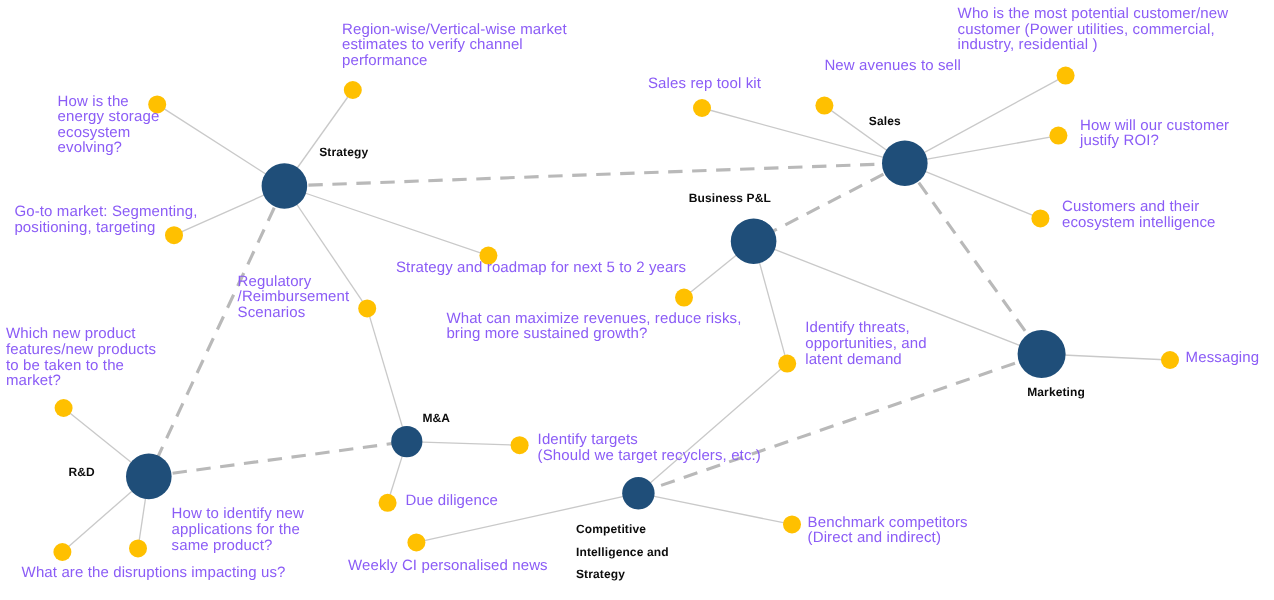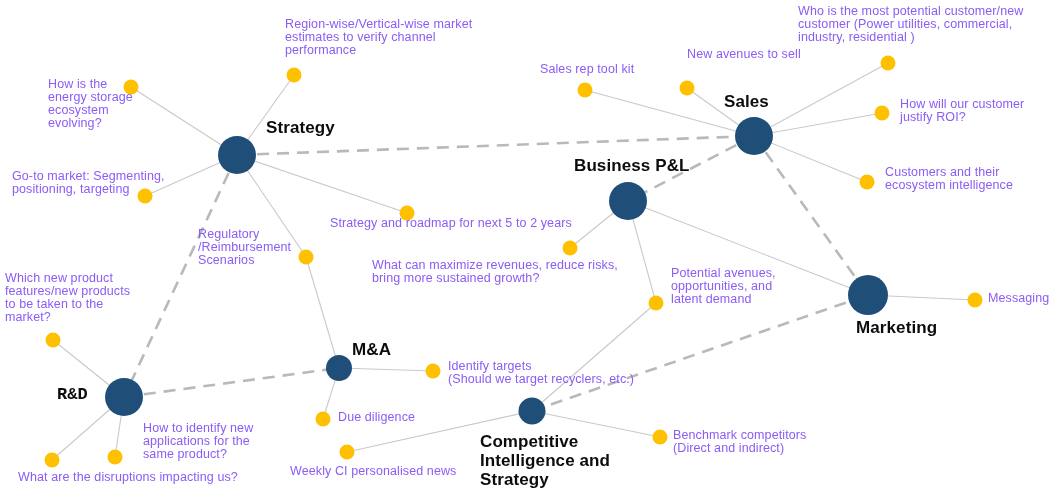--- a/index.html
+++ b/index.html
@@ -6,21 +6,21 @@
   .stage{
     position:relative;width:1062px;height:500px;background:#ffffff;
     font-family:"Liberation Sans",sans-serif;overflow:hidden;
   }
   .stage svg{position:absolute;left:0;top:0;}
   .leaf-label{
     position:absolute;font-size:12.5px;line-height:13px;color:#8b5cf6;
     white-space:pre;letter-spacing:0.1px;
   }
   .hub-label{
-    position:absolute;font-weight:bold;font-size:17px;line-height:19px;
+    position:absolute;font-weight:bold;font-size:10px;line-height:19px;
     color:#0c0c0c;white-space:pre;letter-spacing:0.1px;
   }
   .center{white-space:pre-line;}
 </style>
 </head>
 <body>
 
 <div class="stage">
   <svg id="edges" width="1062" height="500" viewBox="0 0 1062 500">
       <line x1="237" y1="155" x2="754" y2="136" stroke="#b9b9b9" stroke-width="2.6" stroke-dasharray="12 8"></line>
@@ -79,21 +79,21 @@
       <circle cx="115" cy="457" r="7.5" fill="#ffc000"></circle>
       <circle cx="52" cy="460" r="7.5" fill="#ffc000"></circle>
       <circle cx="53" cy="340" r="7.5" fill="#ffc000"></circle>
     </svg>
   <div id="labels">
       <div class="hub-label" style="left: 266px; top: 118px;">Strategy</div>
       <div class="hub-label" style="left: 724px; top: 92px;">Sales</div>
       <div class="hub-label" style="left: 574px; top: 156px;">Business P&amp;L</div>
       <div class="hub-label" style="left: 856px; top: 318px;">Marketing</div>
       <div class="hub-label" style="left: 352px; top: 340px;">M&amp;A</div>
-      <div class="hub-label" style="left: 57px; top: 385px; font-family: Liberation Mono, monospace;">R&amp;D</div>
+      <div class="hub-label" style="left: 57px; top: 385px;">R&amp;D</div>
       <div class="hub-label center" style="left: 480px; top: 432px; width: 160px;">Competitive
 Intelligence and
 Strategy</div>
       <div class="leaf-label" style="left: 48px; top: 62px; margin-top: 16px;">How is the
 energy storage
 ecosystem
 evolving?</div>
       <div class="leaf-label" style="left: 285px; top: 18px;">Region-wise/Vertical-wise market
 estimates to verify channel
 performance</div>
@@ -107,21 +107,21 @@
 bring more sustained growth?</div>
       <div class="leaf-label" style="left: 540px; top: 63px;">Sales rep tool kit</div>
       <div class="leaf-label" style="left: 663px; top: 48px; margin-left: 24px;">New avenues to sell</div>
       <div class="leaf-label" style="left: 798px; top: 5px;">Who is the most potential customer/new
 customer (Power utilities, commercial,
 industry, residential )</div>
       <div class="leaf-label" style="left: 900px; top: 98px;">How will our customer
 justify ROI?</div>
       <div class="leaf-label" style="left: 885px; top: 166px;">Customers and their
 ecosystem intelligence</div>
-      <div class="leaf-label" style="left: 671px; top: 267px;">Potential avenues,
+      <div class="leaf-label" style="left: 671px; top: 267px;">Identify threats,
 opportunities, and
 latent demand</div>
       <div class="leaf-label" style="left: 988px; top: 292px;">Messaging</div>
       <div class="leaf-label" style="left: 673px; top: 429px;">Benchmark competitors
 (Direct and indirect)</div>
       <div class="leaf-label" style="left: 448px; top: 360px;">Identify targets
 (Should we target recyclers, etc.)</div>
       <div class="leaf-label" style="left: 338px; top: 411px;">Due diligence</div>
       <div class="leaf-label" style="left: 290px; top: 441px; margin-top: 24px;">Weekly CI personalised news</div>
       <div class="leaf-label" style="left: 143px; top: 422px;">How to identify new

